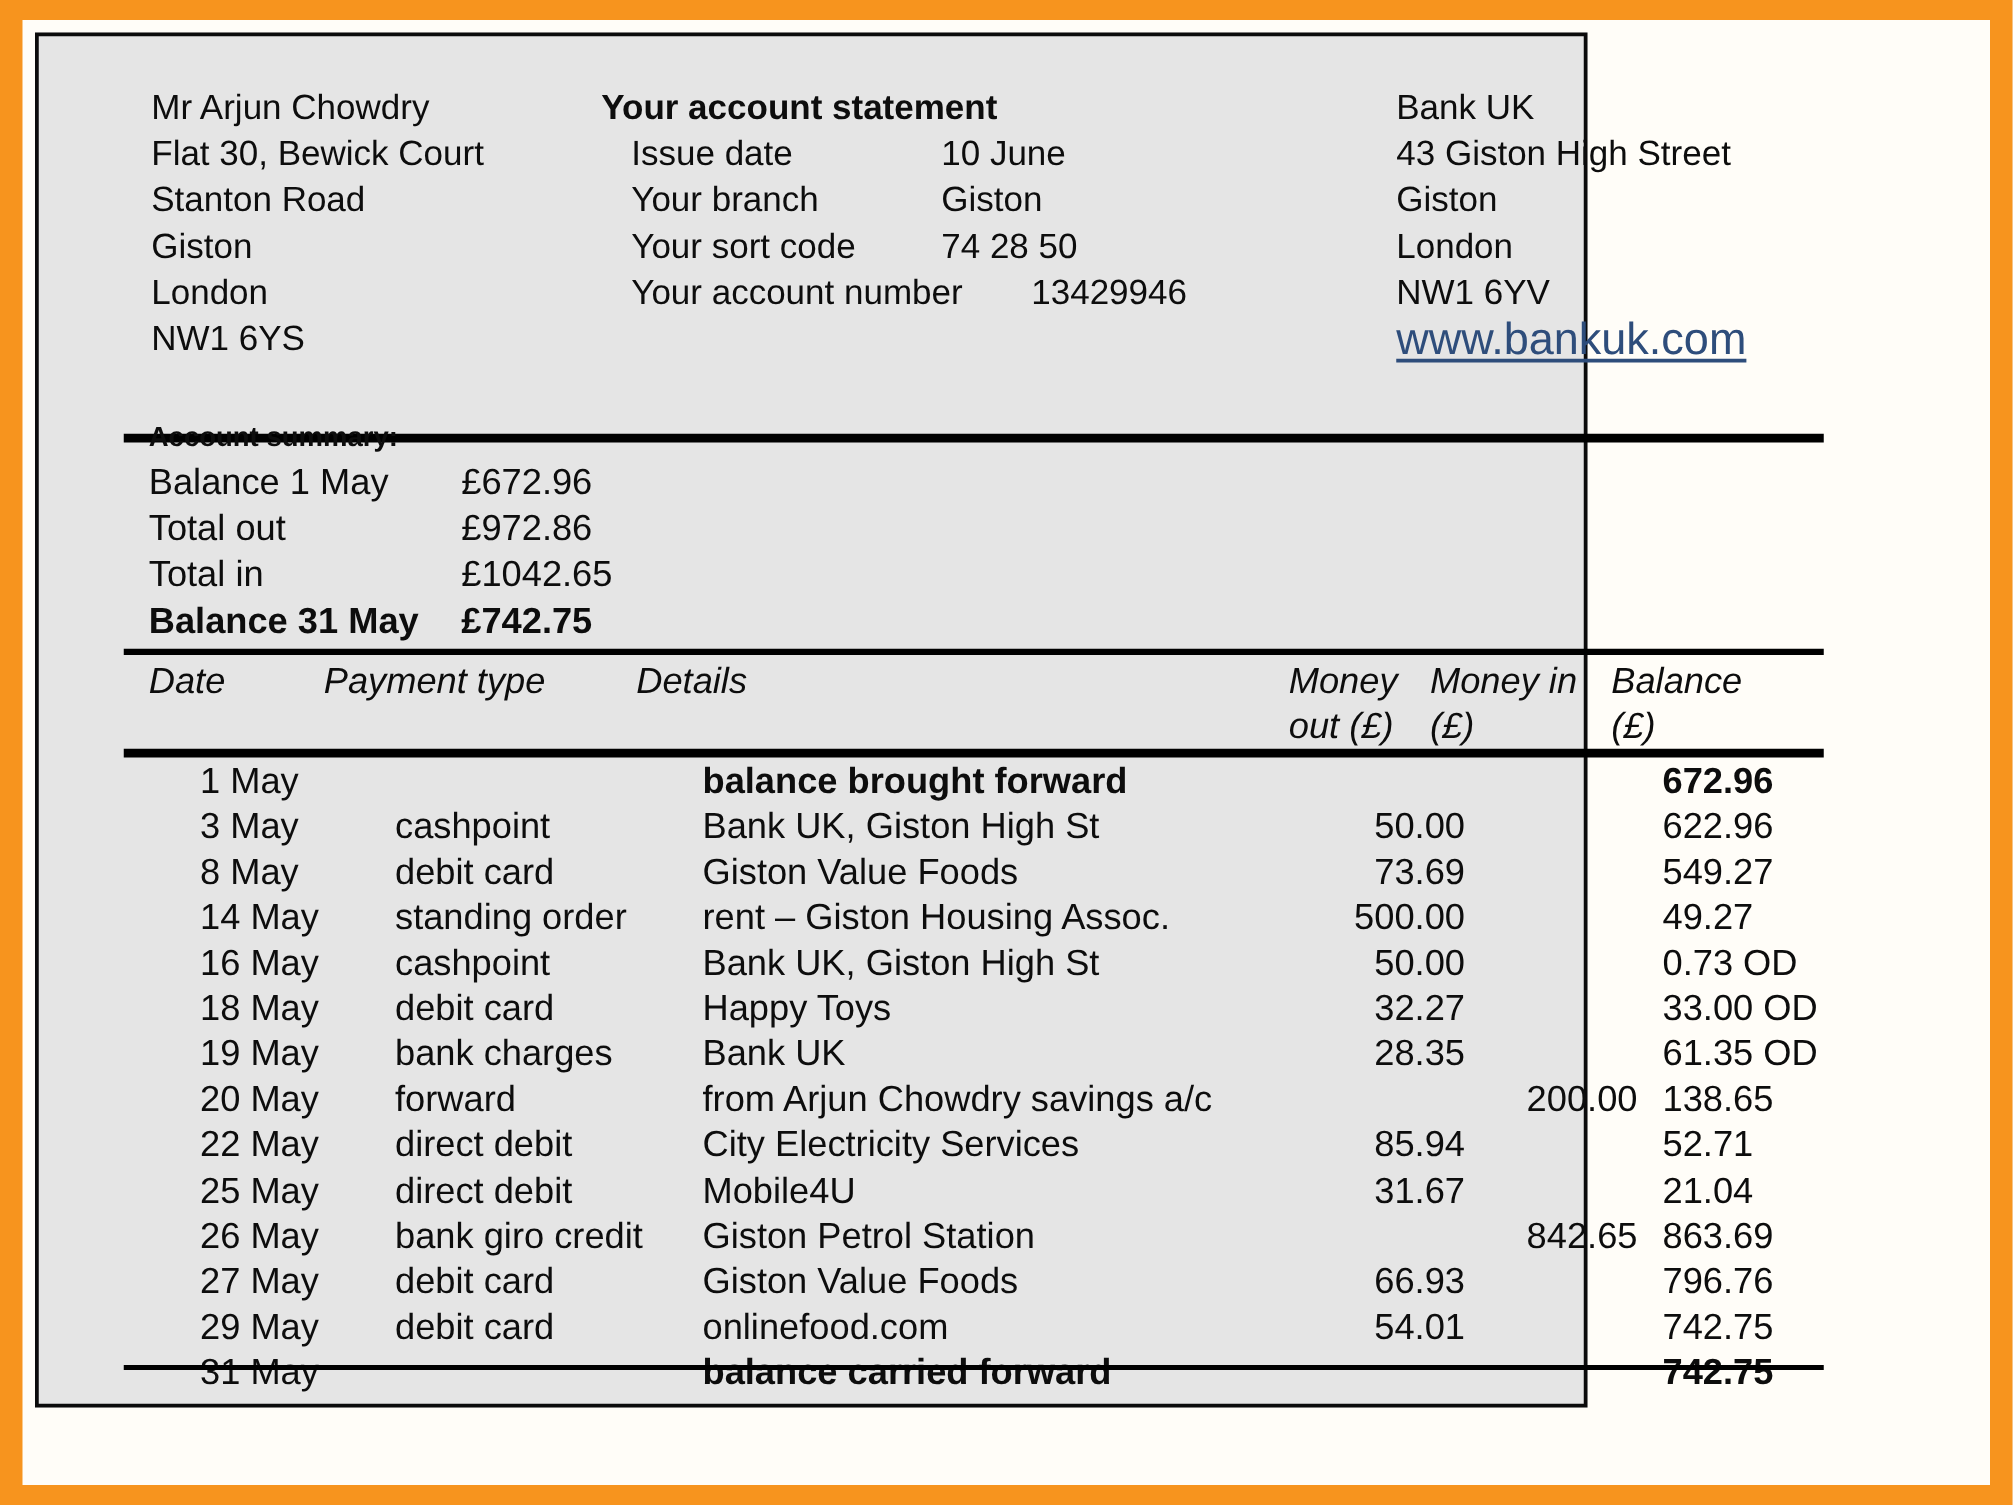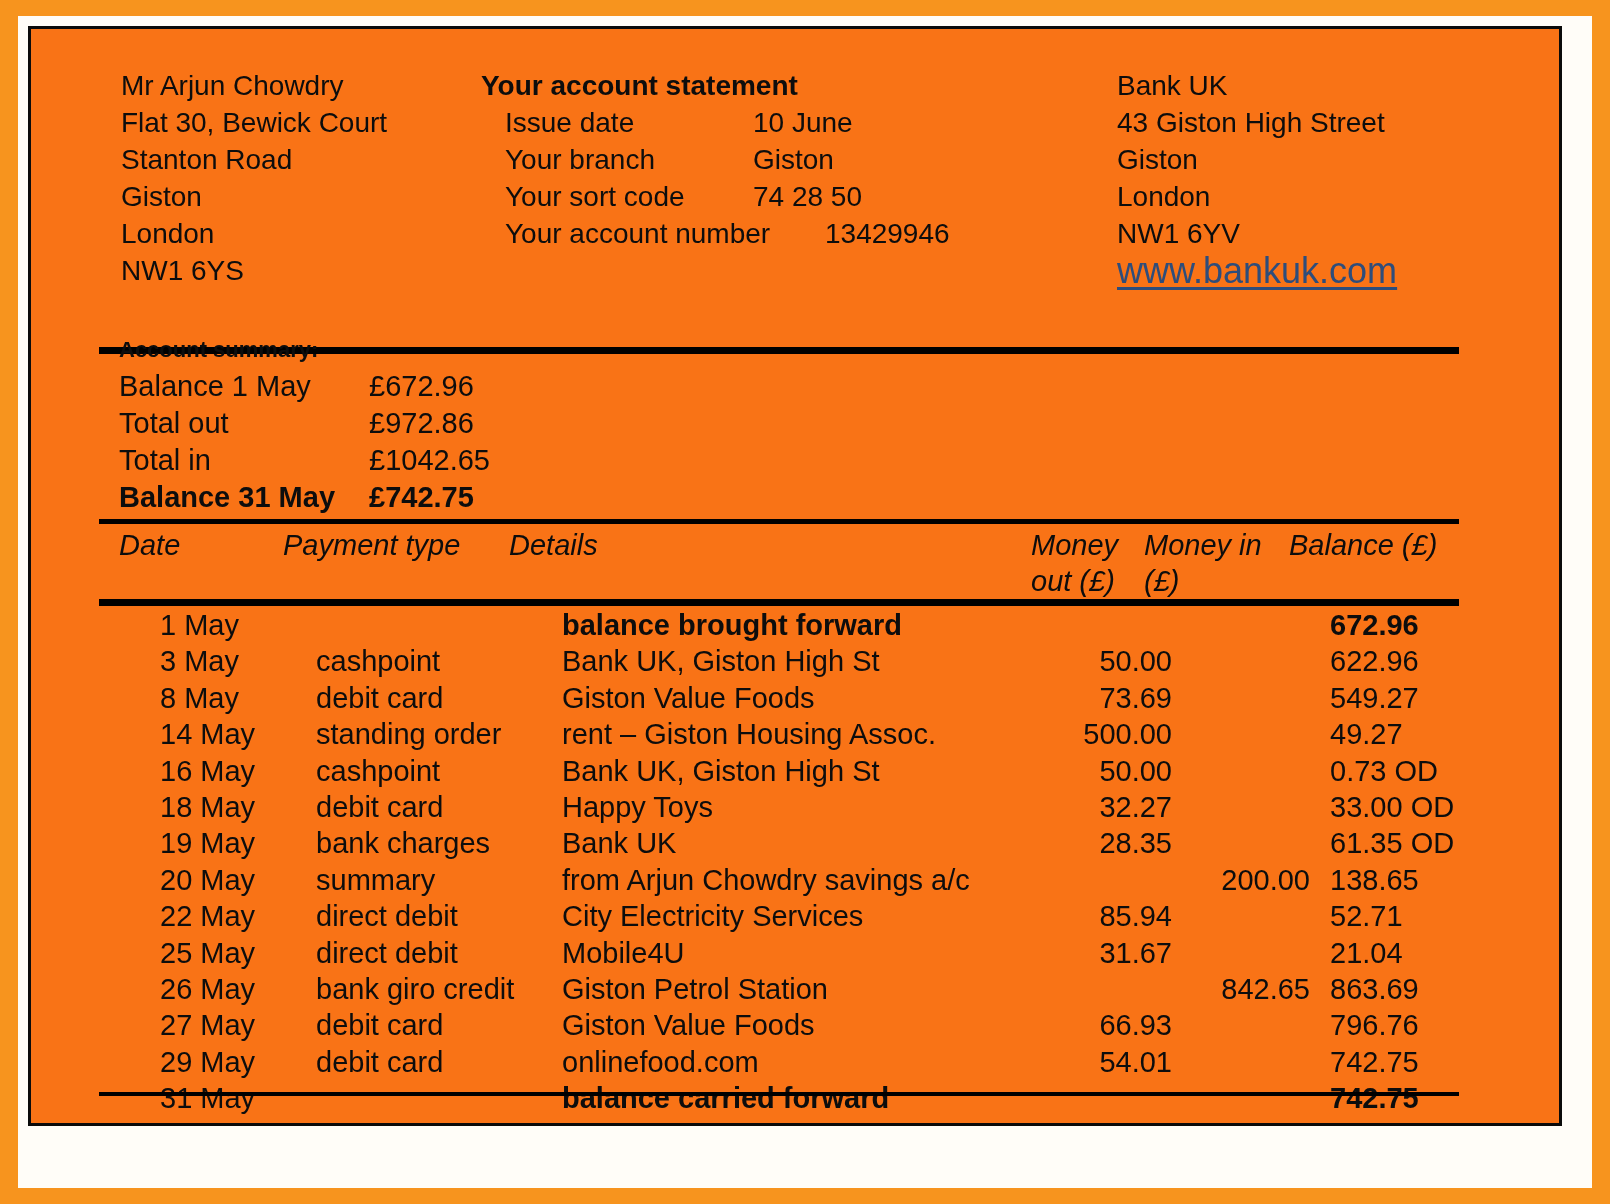--- a/index.html
+++ b/index.html
@@ -28,23 +28,23 @@
     position: absolute;
     left: 18px; top: 16px;
     width: 1574px;
     height: 1172px;
     background: #FFFDF8;
   }
   
   .page {
     position: absolute;
     left: 28px; top: 26px;
-    width: 1534px;
+    width: 1242px;
     height: 1100px;
-    background: #f97316;
+    background: #e5e5e5;
     border: 3px solid #0b0b0b;
     box-sizing: border-box;
   }
   .sheet {
     position: absolute;
     left: 0; top: 0;
     width: 100%;
     height: 100%;
   }
 
@@ -151,21 +151,21 @@
     height: 78px;
   }
   .th {
     position: absolute;
     font-size: 29px;
     line-height: 36px;
     font-style: italic;
     color: #0d0d0d;
   }
   .th-date    { left: 88px;  top: 0; }
-  .th-type    { left: 252px; top: 0; text-align: right; }
+  .th-type    { left: 228px; top: 0; text-align: right; }
   .th-details { left: 478px; top: 0; }
   .th-out     { left: 1000px; top: 0; width: 110px; }
   .th-in      { left: 1113px; top: 0; width: 130px; }
   .th-bal     { left: 1258px; top: 0; }
 
   .tbody {
     position: absolute;
     left: 0;
     top: 578px;
     width: 100%;
@@ -331,21 +331,21 @@
           <div class="trow">
             <div class="cell c-date">19 May</div>
             <div class="cell c-type">bank charges</div>
             <div class="cell c-details">Bank UK</div>
             <div class="cell c-out">28.35</div>
             <div class="cell c-in"></div>
             <div class="cell c-bal">61.35 OD</div>
           </div>
           <div class="trow">
             <div class="cell c-date">20 May</div>
-            <div class="cell c-type">summary</div>
+            <div class="cell c-type">forward</div>
             <div class="cell c-details">from Arjun Chowdry savings a/c</div>
             <div class="cell c-out"></div>
             <div class="cell c-in">200.00</div>
             <div class="cell c-bal">138.65</div>
           </div>
           <div class="trow">
             <div class="cell c-date">22 May</div>
             <div class="cell c-type">direct debit</div>
             <div class="cell c-details">City Electricity Services</div>
             <div class="cell c-out">85.94</div>

